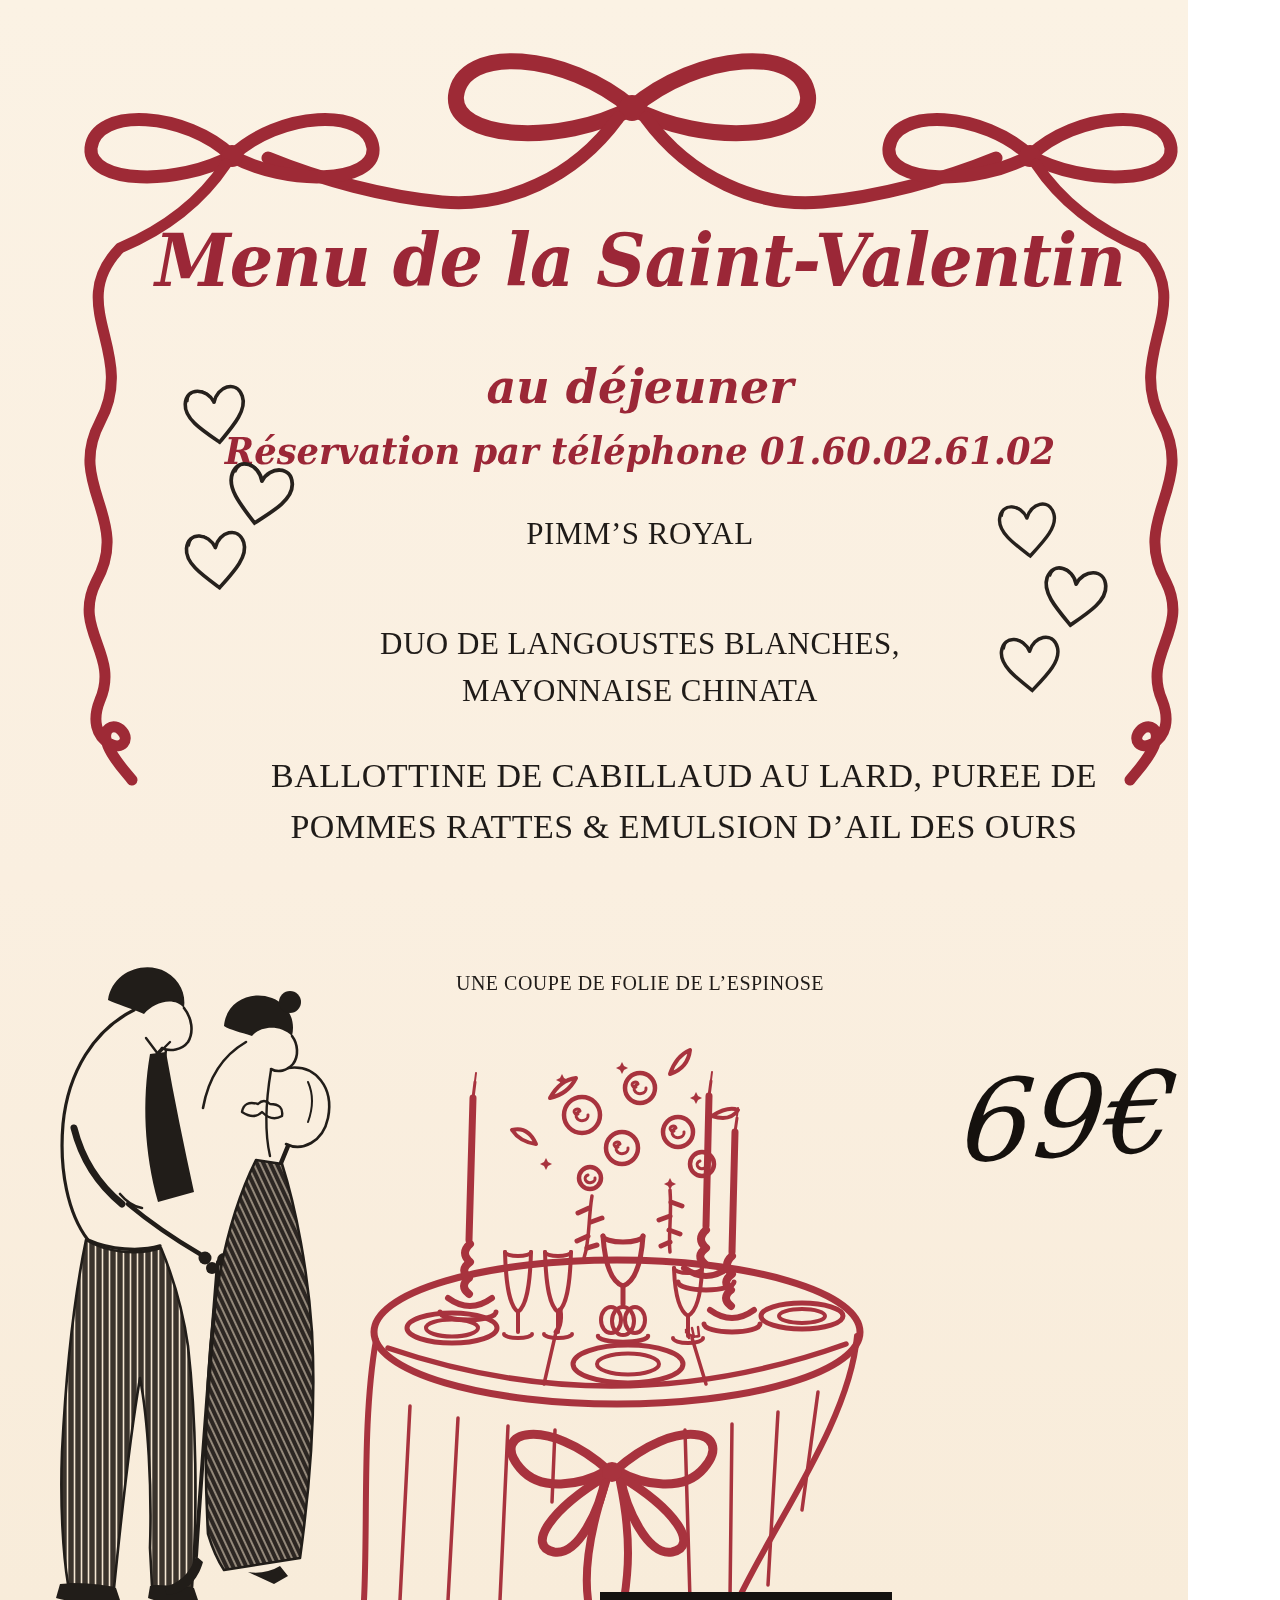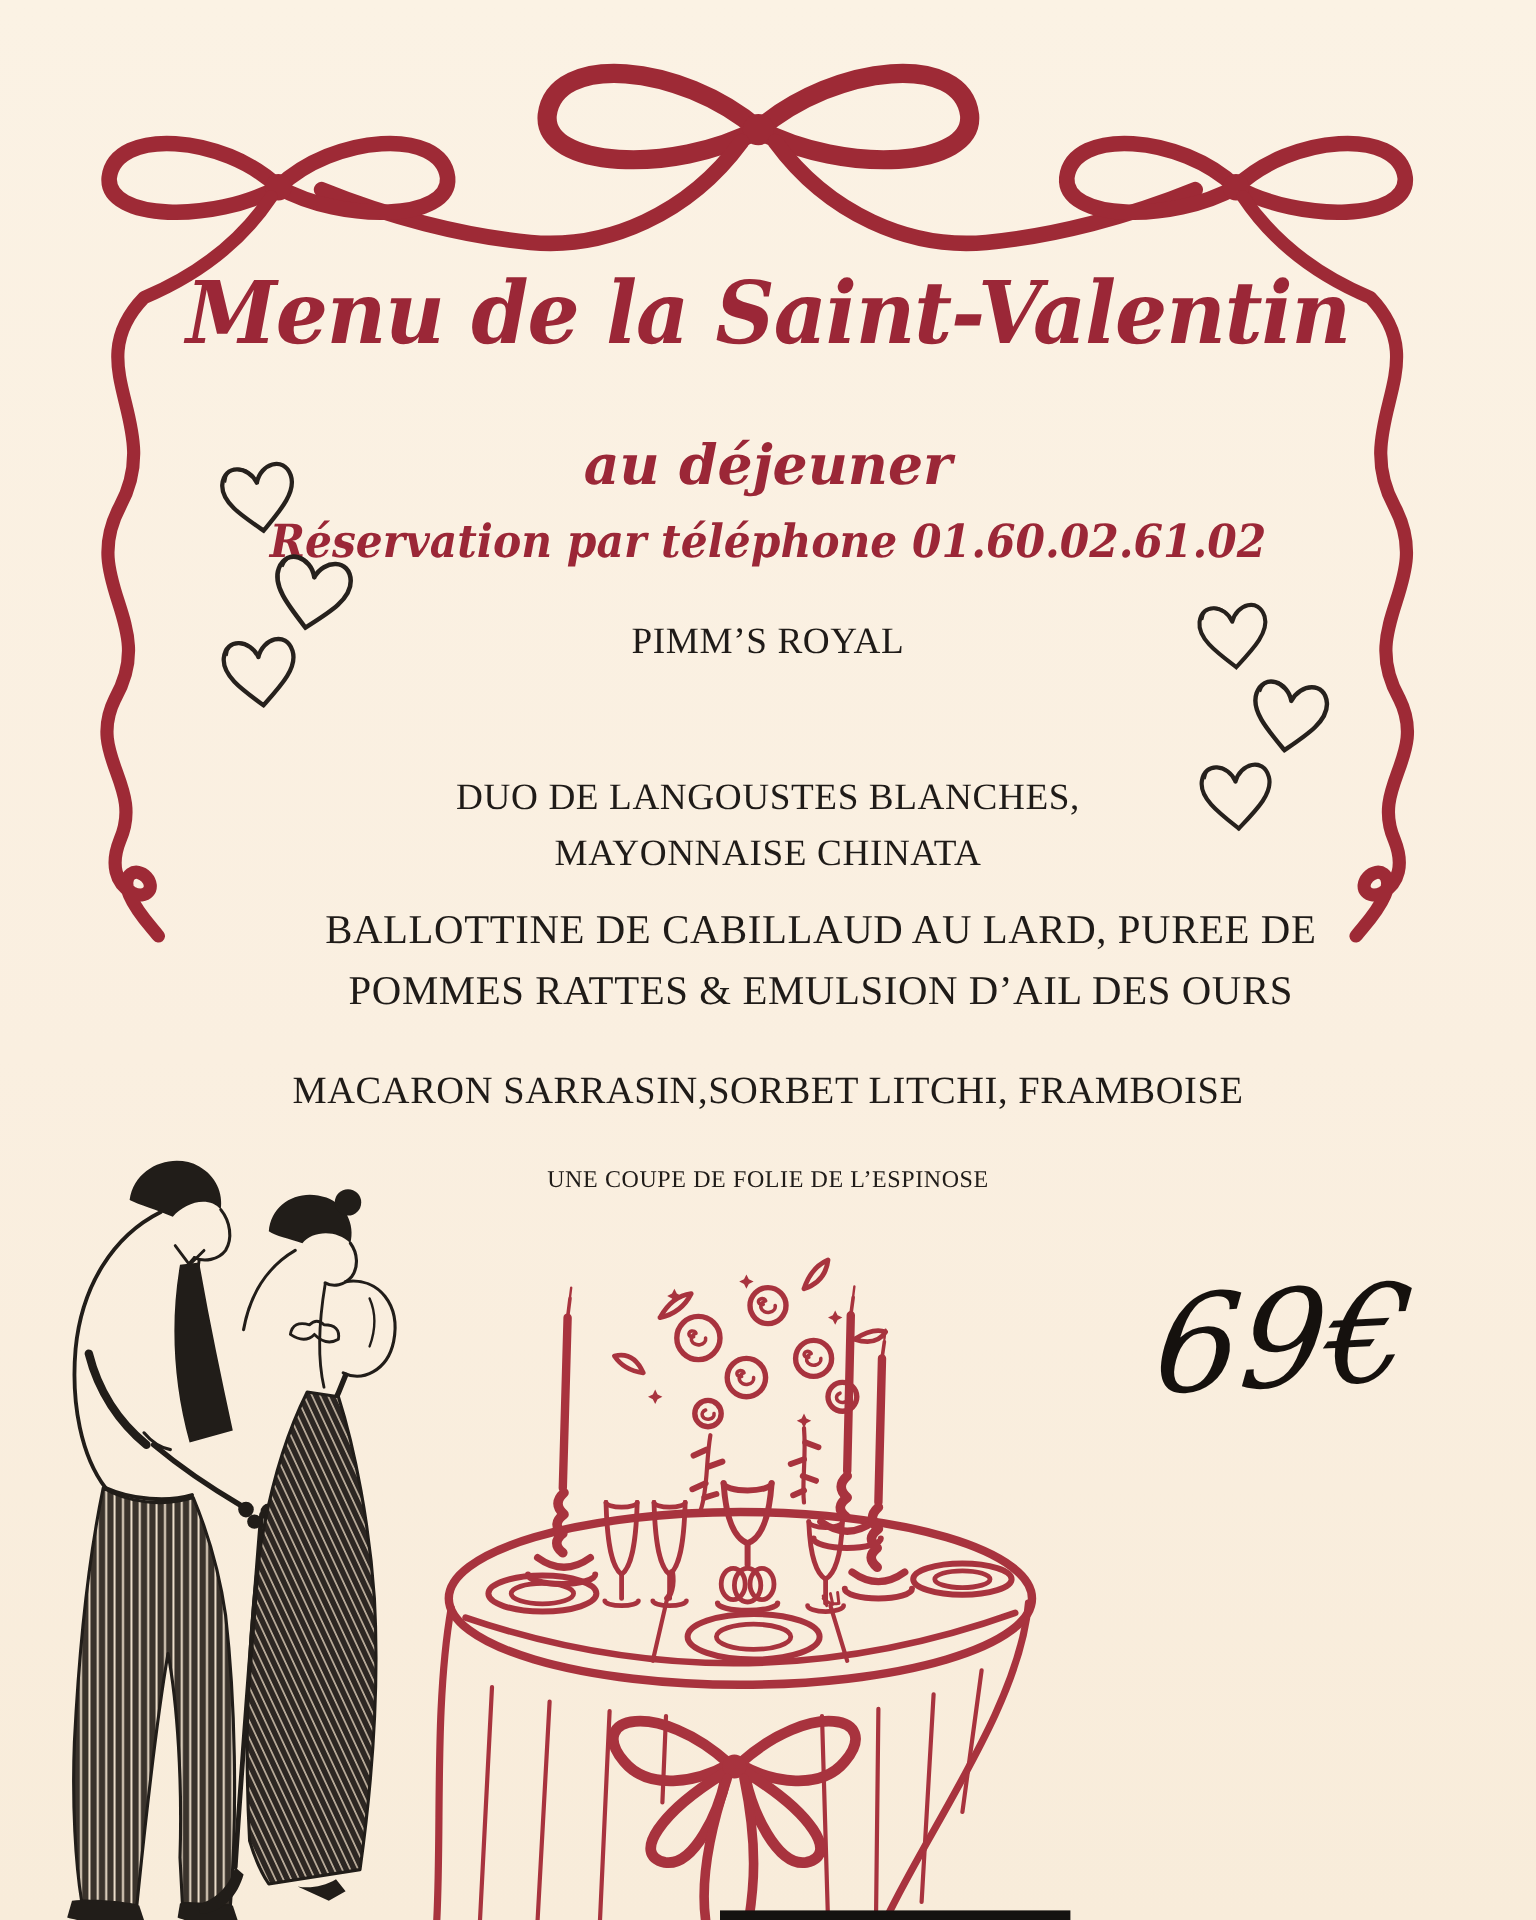--- a/index.html
+++ b/index.html
@@ -1,17 +1,17 @@
 <!DOCTYPE html>
 <html><head>
 <meta charset="utf-8">
 <style>
   html,body { margin:0; padding:0; }
   .page {
-    position:relative; width:1280px; height:1600px; overflow:hidden;
+    position:relative; width:1188px; height:1600px; overflow:hidden;
     background:#FAEFE1;
     background-image:linear-gradient(180deg,#FBF2E4 0%,#FAEFE0 55%,#F8ECDA 100%);
     font-family:"Liberation Serif", serif;
   }
   .abs { position:absolute; }
   .centerline { left:0; width:1280px; text-align:center; }
   .script {
     font-family:"DejaVu Serif", serif; font-style:italic;
     color:#9B2737;
   }
@@ -19,21 +19,21 @@
     top:218px; font-size:72px; font-weight:bold; letter-spacing:-1px;
     transform:scaleX(0.95);
   }
   .menu-service { top:360px; font-size:46px; font-weight:bold;font-style:italic; }
   .menu-reservation { top:428px; font-size:38px; font-weight:bold; transform:scaleX(0.93); }
   .menu-item {
     left:0; width:1280px; text-align:center; white-space:pre-line;
     color:#1F1B18; font-weight:normal; letter-spacing:0.5px;
   }
   .item-0 { top:516px; font-size:31px; }
-  .item-1 { top:640px; font-size:31px; line-height:47px; }
+  .item-1 { top:620px; font-size:31px; line-height:47px; }
   .item-2 { top:750px; font-size:34px; line-height:51px;padding-left:44px; }
   .item-3 { top:890px; font-size:32px; }
   .item-4 { top:972px; font-size:20px; }
   .price {
     left:910px; top:1052px; width:320px; text-align:center;
     font-family:"DejaVu Serif", serif; font-style:italic;
     font-size:112px; color:#15110E;
     transform:rotate(-3deg) skewX(-8deg);
   }
   .bottom-strip {
@@ -80,21 +80,20 @@
 
   <div class="abs centerline script menu-title">Menu de la Saint-Valentin</div>
   <div class="abs centerline script menu-service">au déjeuner</div>
   <div class="abs centerline script menu-reservation">Réservation par téléphone 01.60.02.61.02</div>
 
   <div class="abs menu-item item-0">PIMM’S ROYAL</div>
   <div class="abs menu-item item-1">DUO DE LANGOUSTES BLANCHES,
 MAYONNAISE CHINATA</div>
   <div class="abs menu-item item-2">BALLOTTINE DE CABILLAUD AU LARD, PUREE DE
 POMMES RATTES &amp; EMULSION D’AIL DES OURS</div>
-  <div class="abs menu-item item-3">MACARON SARRASIN,SORBET LITCHI, FRAMBOISE</div>
   <div class="abs menu-item item-4">UNE COUPE DE FOLIE DE L’ESPINOSE</div>
 
   <svg class="abs" style="left:165px;top:375px" width="145" height="240" viewBox="0 0 145 240">
     <g fill="none" stroke="#26211D" stroke-linecap="round">
       <g transform="translate(10,8) rotate(-8) scale(0.72)">
         <path stroke-width="5" d="M50,34 C43,13 15,7 10,31 C6,51 28,70 50,90 C72,70 94,51 90,31 C85,7 57,13 50,34"></path>
         <path stroke-width="2.2" d="M46,26 C38,12 18,10 14,28"></path>
       </g>
       <g transform="translate(64,74) rotate(10) scale(0.76)">
         <path stroke-width="5" d="M50,34 C43,13 15,7 10,31 C6,51 28,70 50,90 C72,70 94,51 90,31 C85,7 57,13 50,34"></path>

